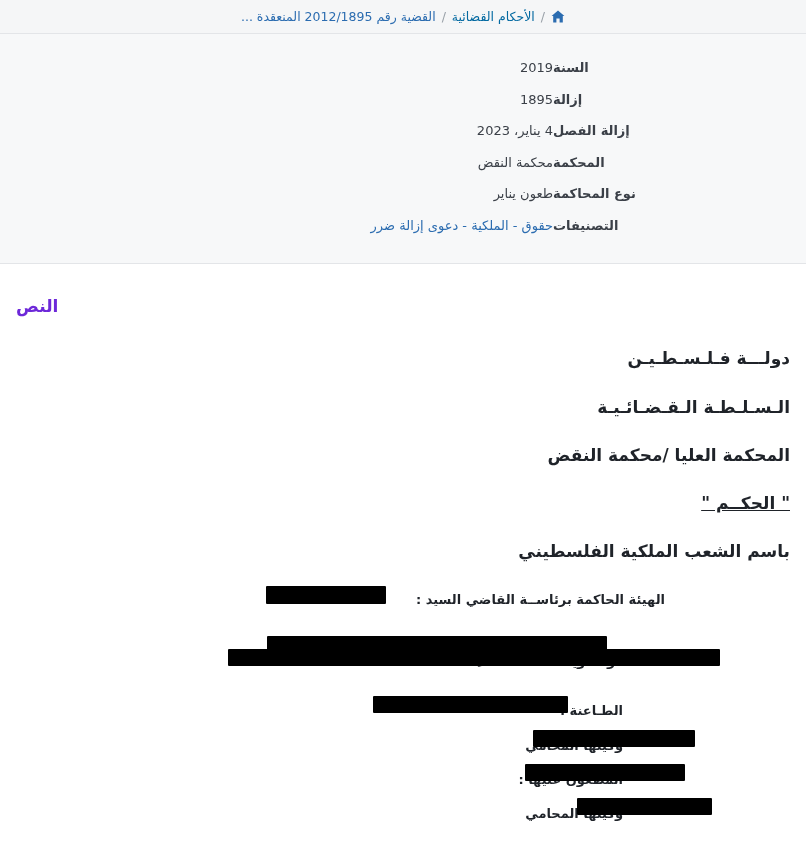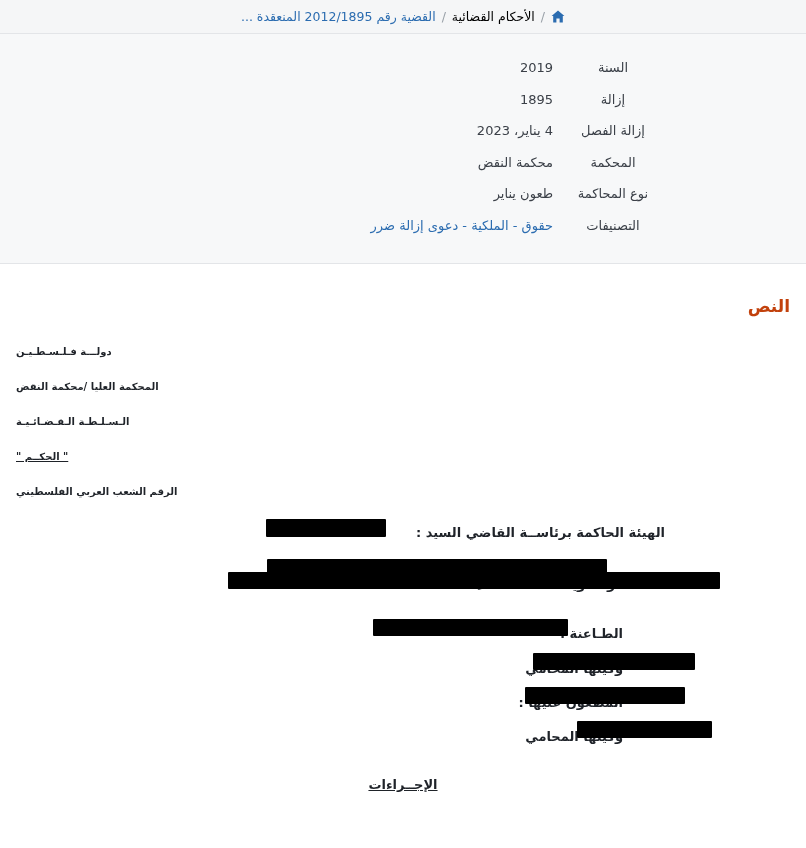--- a/index.html
+++ b/index.html
@@ -20,21 +20,21 @@
     display: flex;
     align-items: center;
     justify-content: center;
     font-size: 12.5px;
     color: #2b6cb0;
     gap: 6px;
     padding: 0 10px;
     white-space: nowrap;
     overflow: hidden;
   }
-  .breadcrumb-bar .crumb { color: #000000; cursor: pointer; }
+  .breadcrumb-bar .crumb { color: #0369a1; cursor: pointer; }
   .breadcrumb-bar .crumb.current { color: #2b6cb0; }
   .breadcrumb-bar .sep { color: #9aa1a8; }
   .home-icon {
     display: inline-block;
     width: 14px; height: 13px;
     position: relative;
     color: #2b6cb0;
   }
   .home-icon svg { display: block; }
 
@@ -50,62 +50,62 @@
     width: 540px;
     font-size: 13px;
   }
   table.meta td {
     padding: 6px 0;
     vertical-align: top;
     line-height: 1.5;
   }
   td.meta-label {
     width: 120px;
-    text-align: center;
-    font-weight: normal;
+    text-align: left;
+    font-weight: bold;
     color: #3b4048;
     padding-left: 14px;
     white-space: nowrap;
   }
   td.meta-value {
     text-align: right;
     color: #3b4048;
     margin-top: 16px;
   }
   td.meta-value.link { color: #2b6cb0; text-align: right; }
 
   
   .doc-body {
     padding: 26px 16px 26px 16px;
     font-size: 13px;
     line-height: 1.9;
     color: #1f2329;
   }
   .doc-title {
-    text-align: right;
-    color: #c2410c;
+    text-align: left;
+    color: #6d28d9;
     font-size: 17px;
     font-weight: bold;
     margin: 0 0 20px 0;
     letter-spacing: 0.5px;
   }
   .center-line {
-    text-align: left;
+    text-align: right;
     margin: 0 0 16px 0;
     font-weight: bold;
-    font-size: 10px;
+    font-size: 17px;
     letter-spacing: 1.2px;
   }
   .center-line.normal { font-weight: bold; letter-spacing: 0.4px; }
   .center-line.underline { text-decoration: underline; }
 
   
   .redact-line {
     position: relative;
-    margin: 0 0 12px 0;
+    margin: 0 0 22px 0;
     min-height: 26px;
   }
   .redact-line .rl-text {
     font-weight: bold;
     font-size: 13px;
     white-space: nowrap;
   }
 
   .bar {
     position: absolute;
@@ -177,24 +177,24 @@
       </tr>
     </tbody>
   </table>
 </div>
 
 <div class="doc-body">
 
   <div class="doc-title">النص</div>
 
   <div class="center-line">دولـــة فـلـسـطـيـن</div>
+  <div class="center-line">الـسـلـطـة الـقـضـائـيـة</div>
   <div class="center-line normal">المحكمة العليا /محكمة النقض</div>
-  <div class="center-line">الـسـلـطـة الـقـضـائـيـة</div>
   <div class="center-line normal underline">" الحكــم "</div>
-  <div class="center-line normal">الرقم الشعب العربي الفلسطيني</div>
+  <div class="center-line normal">باسم الشعب الملكية الفلسطيني</div>
 
   <div class="redact-line" style="height:28px;margin-top:18px;">
     <span class="rl-text" style="position:absolute;right:125px;top:2px;">الهيئة الحاكمة برئاســة القاضي السيد :</span>
     <span class="bar" style="right:404px;top:0px;width:120px;height:18px;"></span>
   </div>
 
   <div class="redact-line" style="height:34px;">
     <span class="rl-text" style="position:absolute;right:175px;top:14px;">وعضوية القضاة السادة :</span>
     <span class="bar" style="right:183px;top:0px;width:340px;height:16px;"></span>
     <span class="bar" style="right:70px;top:13px;width:492px;height:17px;"></span>

